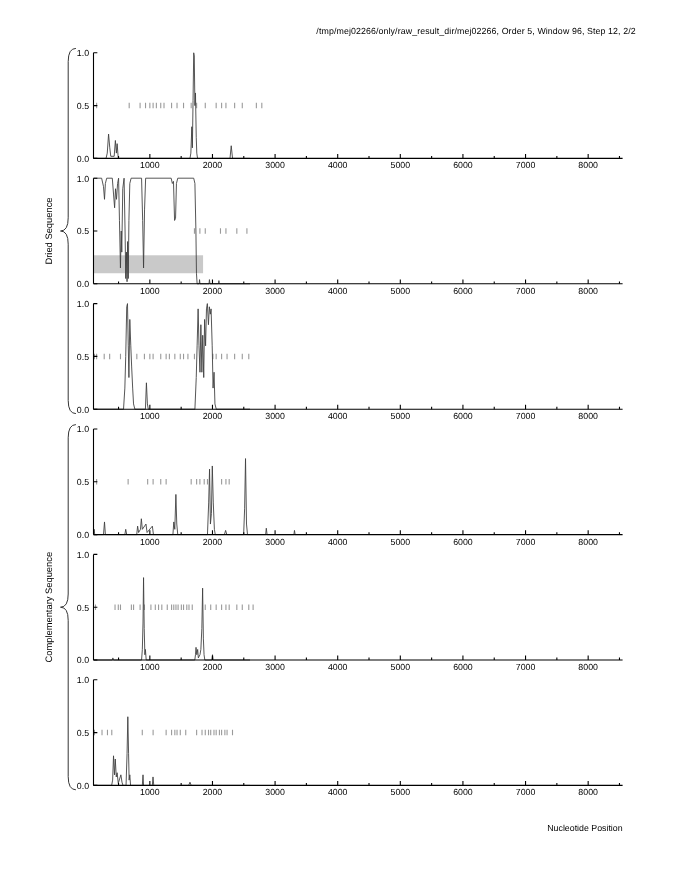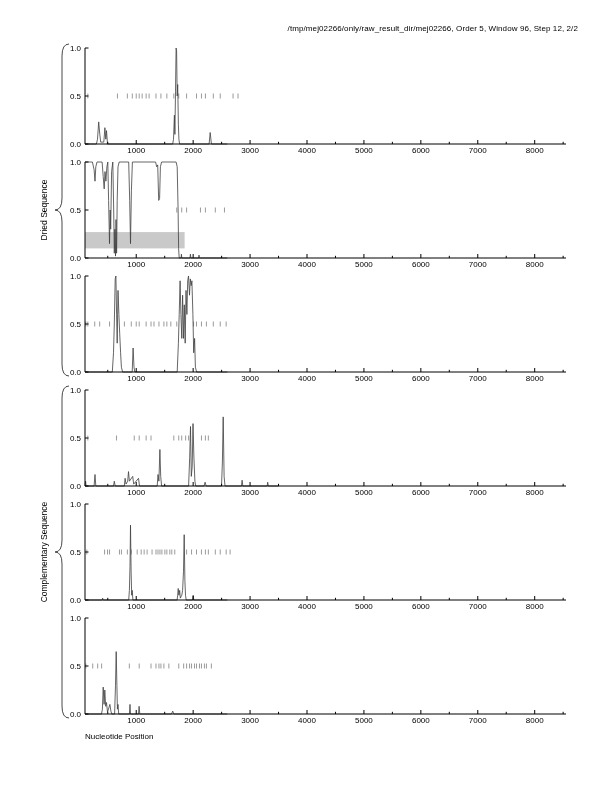--- a/index.html
+++ b/index.html
@@ -7,21 +7,21 @@
         font-family:"Liberation Sans",sans-serif;color:#000;text-decoration:underline;}
   #fig-title{position:absolute;top:24px;left:0;right:34px;text-align:right;
              font-size:8px;letter-spacing:0.1px;color:#000;}
   #plots{position:absolute;left:50px;top:40px;}
   .subplot{width:540px;height:114px;}
   .subplot svg{display:block;}
   .subplot text{font-family:"Liberation Sans",sans-serif;font-size:8px;fill:#000;}
   #braces{position:absolute;left:0;top:0;}
   .vlabel{position:absolute;width:200px;height:12px;line-height:12px;text-align:center;
           font-size:8.5px;transform:rotate(-90deg);color:#000;}
-  #xaxis-label{position:absolute;left:85px;width:481px;top:732px;text-align:left;
+  #xaxis-label{position:absolute;left:85px;width:481px;top:748px;text-align:right;
                font-size:8px;color:#000;}
 </style>
 </head>
 <body>
 
 <div id="page">
   <div id="fig-title">/tmp/mej02266/only/raw_result_dir/mej02266, Order 5, Window 96, Step 12, 2/2</div>
 
   <svg id="braces" width="80" height="792">
       <path d="M 69,44 Q 62,44 62,56 L 62,198

